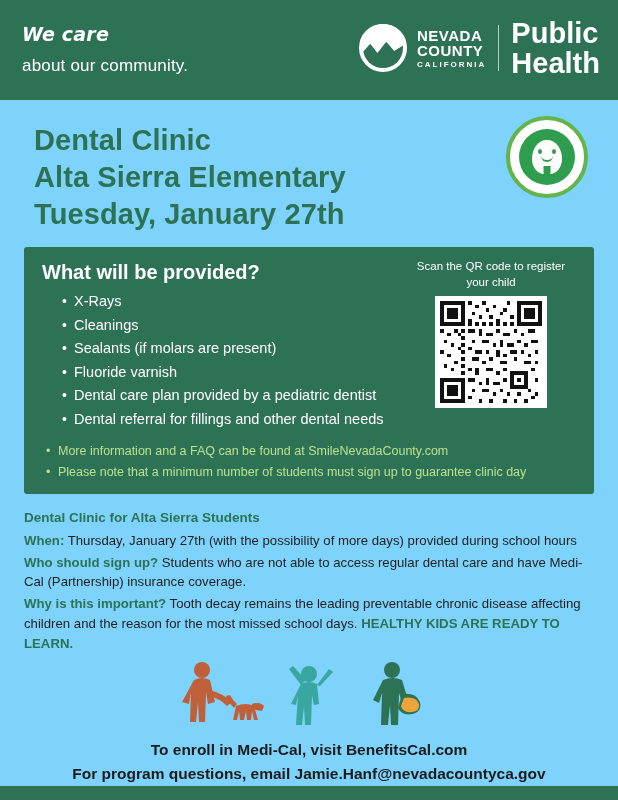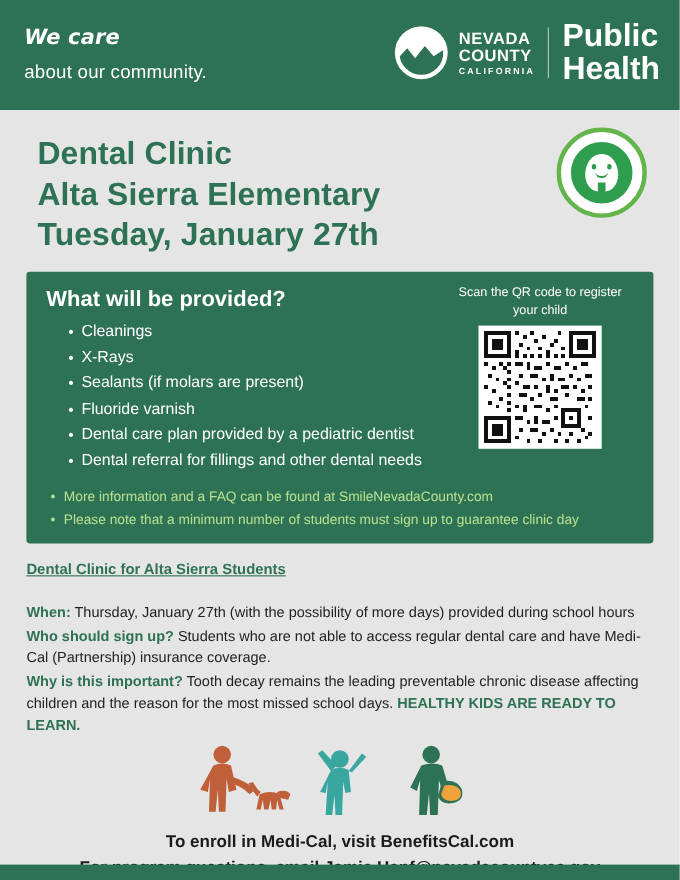--- a/index.html
+++ b/index.html
@@ -9,21 +9,21 @@
     height: 800px;
     font-family: "Liberation Sans", sans-serif;
     background: #ffffff;
     color: #222;
     overflow: hidden;
   }
   .flyer {
     position: relative;
     width: 618px;
     height: 800px;
-    background: #e5e5e5;
+    background: #7dd3fc;
   }
 
   
   .header {
     position: relative;
     height: 100px;
     background: #2e7255;
     display: flex;
     align-items: center;
     padding: 0 22px;
@@ -244,22 +244,21 @@
   .body-copy {
     margin: 14px 24px 0 24px;
     font-size: 13.2px;
     line-height: 1.5;
     color: #222;
   }
   .body-copy .hd {
     color: #2e7255;
     font-weight: 700;
     font-size: 13.5px;
-    margin-bottom: 18px;
-    text-decoration: underline;
+    margin-bottom: 2px;
   }
   .body-copy p { margin: 0 0 2px 0; }
   .lbl { color: #2e7255; font-weight: 700; }
   .caps-green { color: #2e7255; font-weight: 700; }
 
   
   .figures {
     margin-top: 6px;
     height: 74px;
     position: relative;
@@ -322,22 +321,22 @@
           <span class="tooth-eye r"></span>
           <span class="tooth-smile"></span>
         </div>
       </div>
     </div>
   </div>
 
   <div class="panel">
     <h2>What will be provided?</h2>
     <ul>
+      <li>X-Rays</li>
       <li>Cleanings</li>
-      <li>X-Rays</li>
       <li>Sealants (if molars are present)</li>
       <li>Fluoride varnish</li>
       <li>Dental care plan provided by a pediatric dentist</li>
       <li>Dental referral for fillings and other dental needs</li>
     </ul>
 
     <div class="qr-wrap">
       <div class="qr-caption">Scan the QR code to register your child</div>
       <div class="qr-box">
         <svg class="qr-canvas" viewBox="0 0 29 29" shape-rendering="crispEdges">

